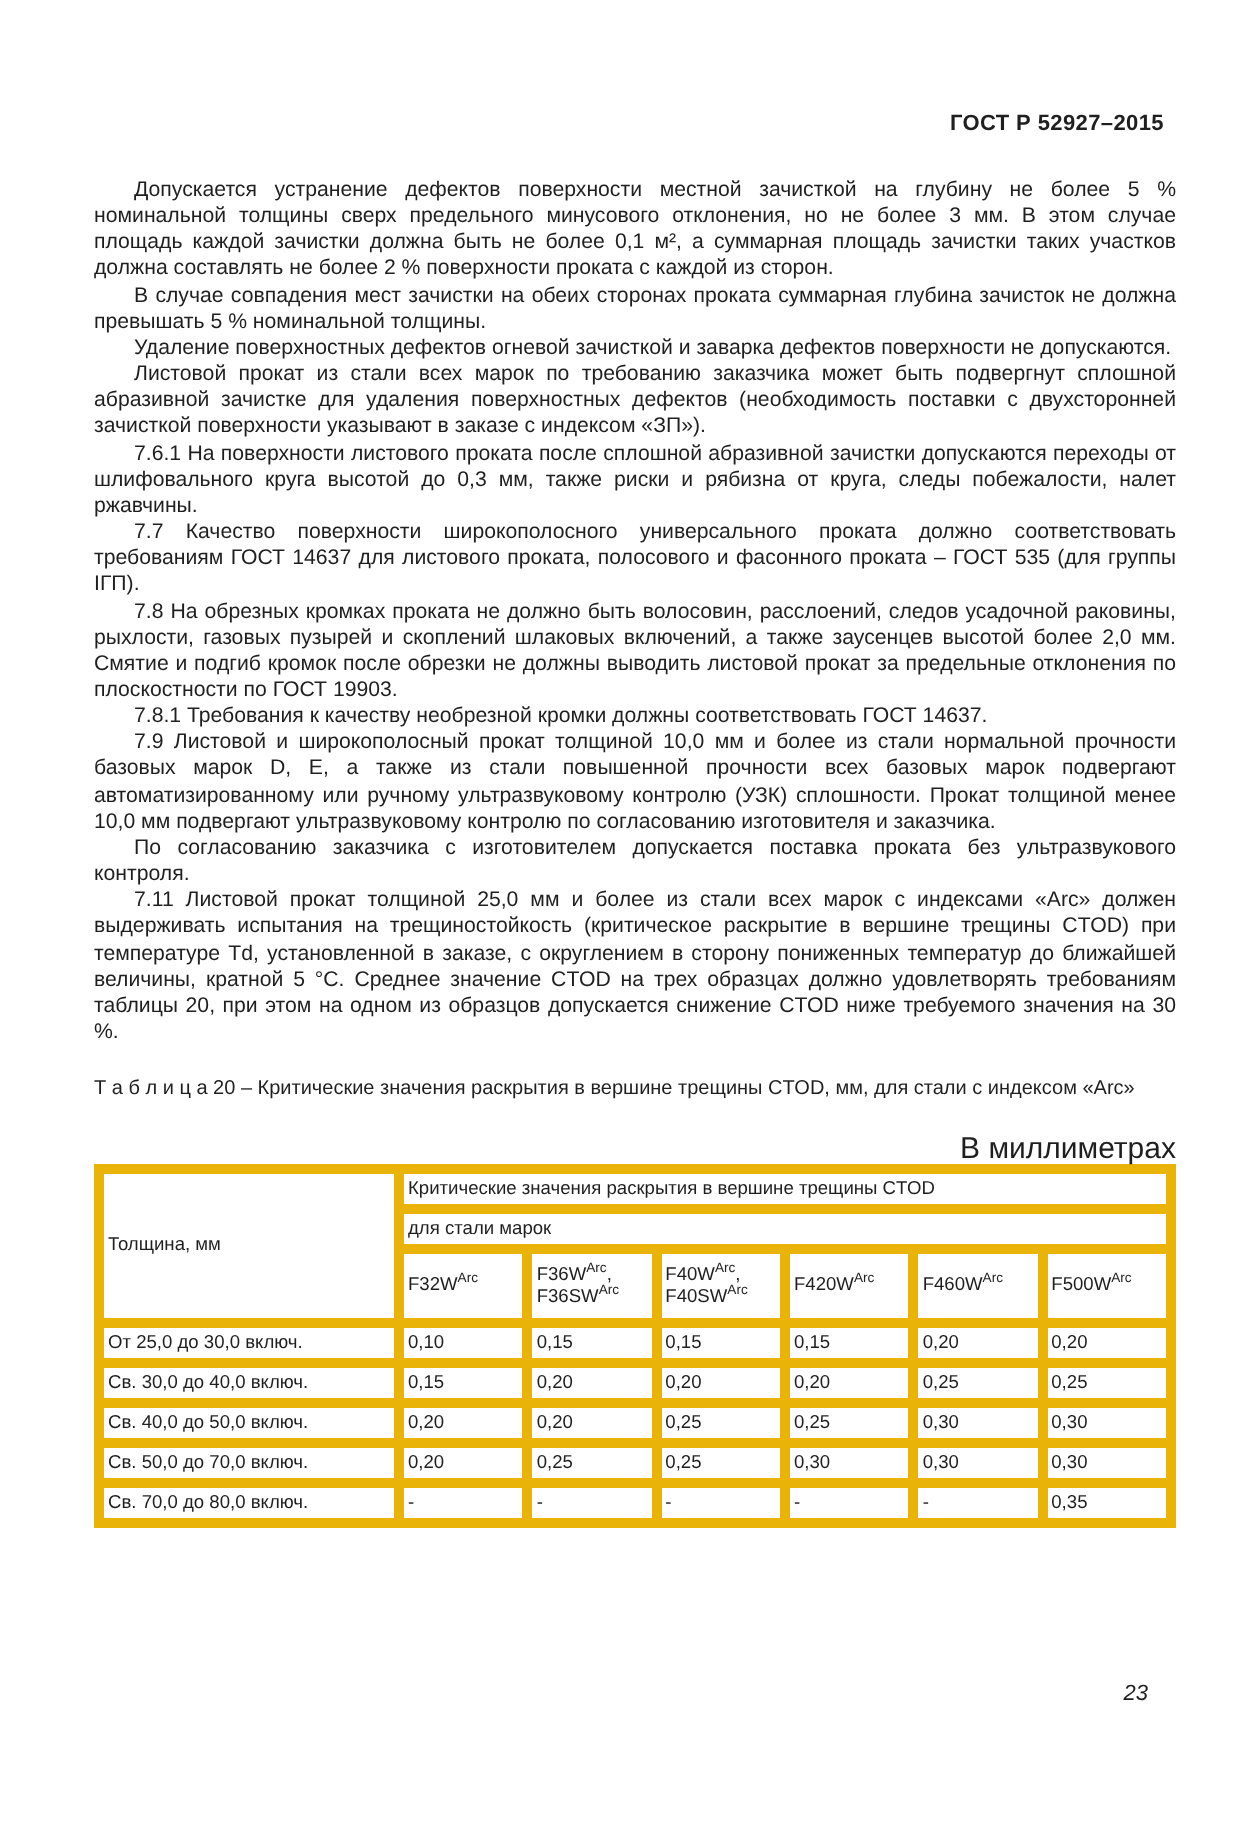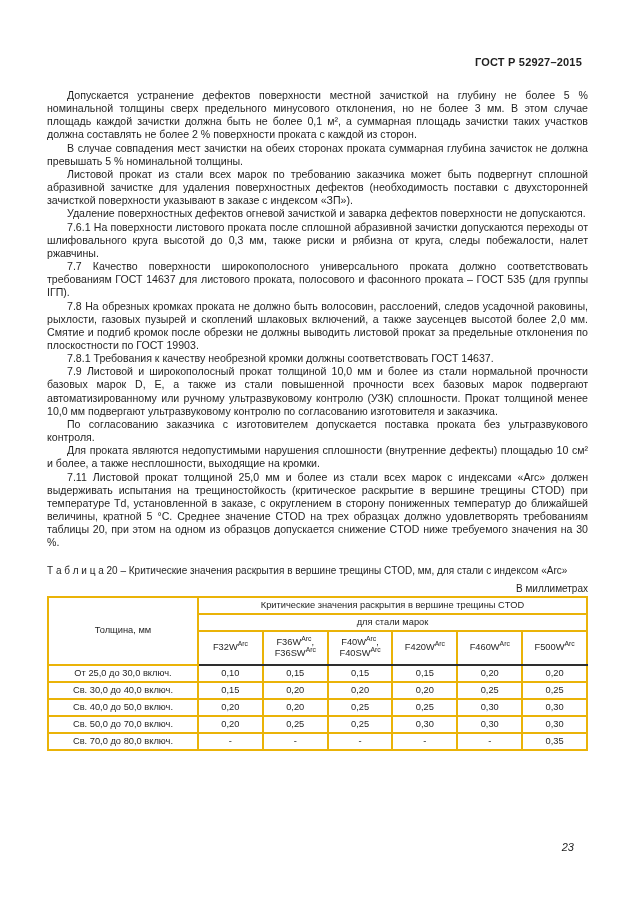--- a/index.html
+++ b/index.html
@@ -31,34 +31,33 @@
     text-align:justify;
     text-indent:20px;
   }
   .table-caption {
     margin-top:16px;
     font-size:10px;
     line-height:11.5px;
   }
   .units-note {
     text-align:right;
-    font-size:10px;
+    font-size:15px;
     line-height:12px;
-    margin:6px 0 1px 0;
+    margin:18px 0 1px 0;
   }
   table.ctod {
     width:100%;
     border-collapse:collapse;
     table-layout:fixed;
   }
   table.ctod td {
-    border:2px solid #eab308;
+    border:5px solid #eab308;
     font-size:9.3px;
     line-height:11px;
-    text-align:center;
     vertical-align:middle;
     padding:2px 2px;
   }
   table.ctod col.thickness { width:150px; }
   table.ctod tr.grade-row td { border-bottom:2px solid #2e2e2e; height:28px; }
   table.ctod td sup { font-size:6.8px; vertical-align:super; line-height:0; }
   table.ctod tr.data-row td { height:11px; }
   .page-number {
     position:absolute;
     top:841px; right:56px;
@@ -70,29 +69,28 @@
 <body>
 
 <div class="page">
   <div class="content">
 
     <div class="gost-header">ГОСТ Р 52927–2015</div>
 
     <div class="paragraphs">
         <p>Допускается устранение дефектов поверхности местной зачисткой на глубину не более 5 % номинальной толщины сверх предельного минусового отклонения, но не более 3 мм. В этом случае площадь каждой зачистки должна быть не более 0,1 м², а суммарная площадь зачистки таких участков должна составлять не более 2 % поверхности проката с каждой из сторон.</p>
         <p>В случае совпадения мест зачистки на обеих сторонах проката суммарная глубина зачисток не должна превышать 5 % номинальной толщины.</p>
+        <p>Удаление поверхностных дефектов огневой зачисткой и заварка дефектов поверхности не допускаются.</p>
         <p>Листовой прокат из стали всех марок по требованию заказчика может быть подвергнут сплошной абразивной зачистке для удаления поверхностных дефектов (необходимость поставки с двухсторонней зачисткой поверхности указывают в заказе с индексом «ЗП»).</p>
-        <p>Удаление поверхностных дефектов огневой зачисткой и заварка дефектов поверхности не допускаются.</p>
         <p>7.6.1 На поверхности листового проката после сплошной абразивной зачистки допускаются переходы от шлифовального круга высотой до 0,3 мм, также риски и рябизна от круга, следы побежалости, налет ржавчины.</p>
         <p>7.7 Качество поверхности широкополосного универсального проката должно соответствовать требованиям ГОСТ 14637 для листового проката, полосового и фасонного проката – ГОСТ 535 (для группы IГП).</p>
         <p>7.8 На обрезных кромках проката не должно быть волосовин, расслоений, следов усадочной раковины, рыхлости, газовых пузырей и скоплений шлаковых включений, а также заусенцев высотой более 2,0 мм. Смятие и подгиб кромок после обрезки не должны выводить листовой прокат за предельные отклонения по плоскостности по ГОСТ 19903.</p>
         <p>7.8.1 Требования к качеству необрезной кромки должны соответствовать ГОСТ 14637.</p>
         <p>7.9 Листовой и широкополосный прокат толщиной 10,0 мм и более из стали нормальной прочности базовых марок D, E, а также из стали повышенной прочности всех базовых марок подвергают автоматизированному или ручному ультразвуковому контролю (УЗК) сплошности. Прокат толщиной менее 10,0 мм подвергают ультразвуковому контролю по согласованию изготовителя и заказчика.</p>
         <p>По согласованию заказчика с изготовителем допускается поставка проката без ультразвукового контроля.</p>
-        <p>Для проката являются недопустимыми нарушения сплошности (внутренние дефекты) площадью 10 см² и более, а также несплошности, выходящие на кромки.</p>
         <p>7.11 Листовой прокат толщиной 25,0 мм и более из стали всех марок с индексами «Arc» должен выдерживать испытания на трещиностойкость (критическое раскрытие в вершине трещины CTOD) при температуре Td, установленной в заказе, с округлением в сторону пониженных температур до ближайшей величины, кратной 5 °С. Среднее значение CTOD на трех образцах должно удовлетворять требованиям таблицы 20, при этом на одном из образцов допускается снижение CTOD ниже требуемого значения на 30 %.</p>
       </div>
 
     <div class="table-caption">
       <span>Т а б л и ц а  20 – Критические значения раскрытия в вершине трещины CTOD, мм, для стали с индексом «Arc»</span>
     </div>
 
     <div class="units-note">В миллиметрах</div>
 
     <table class="ctod">

